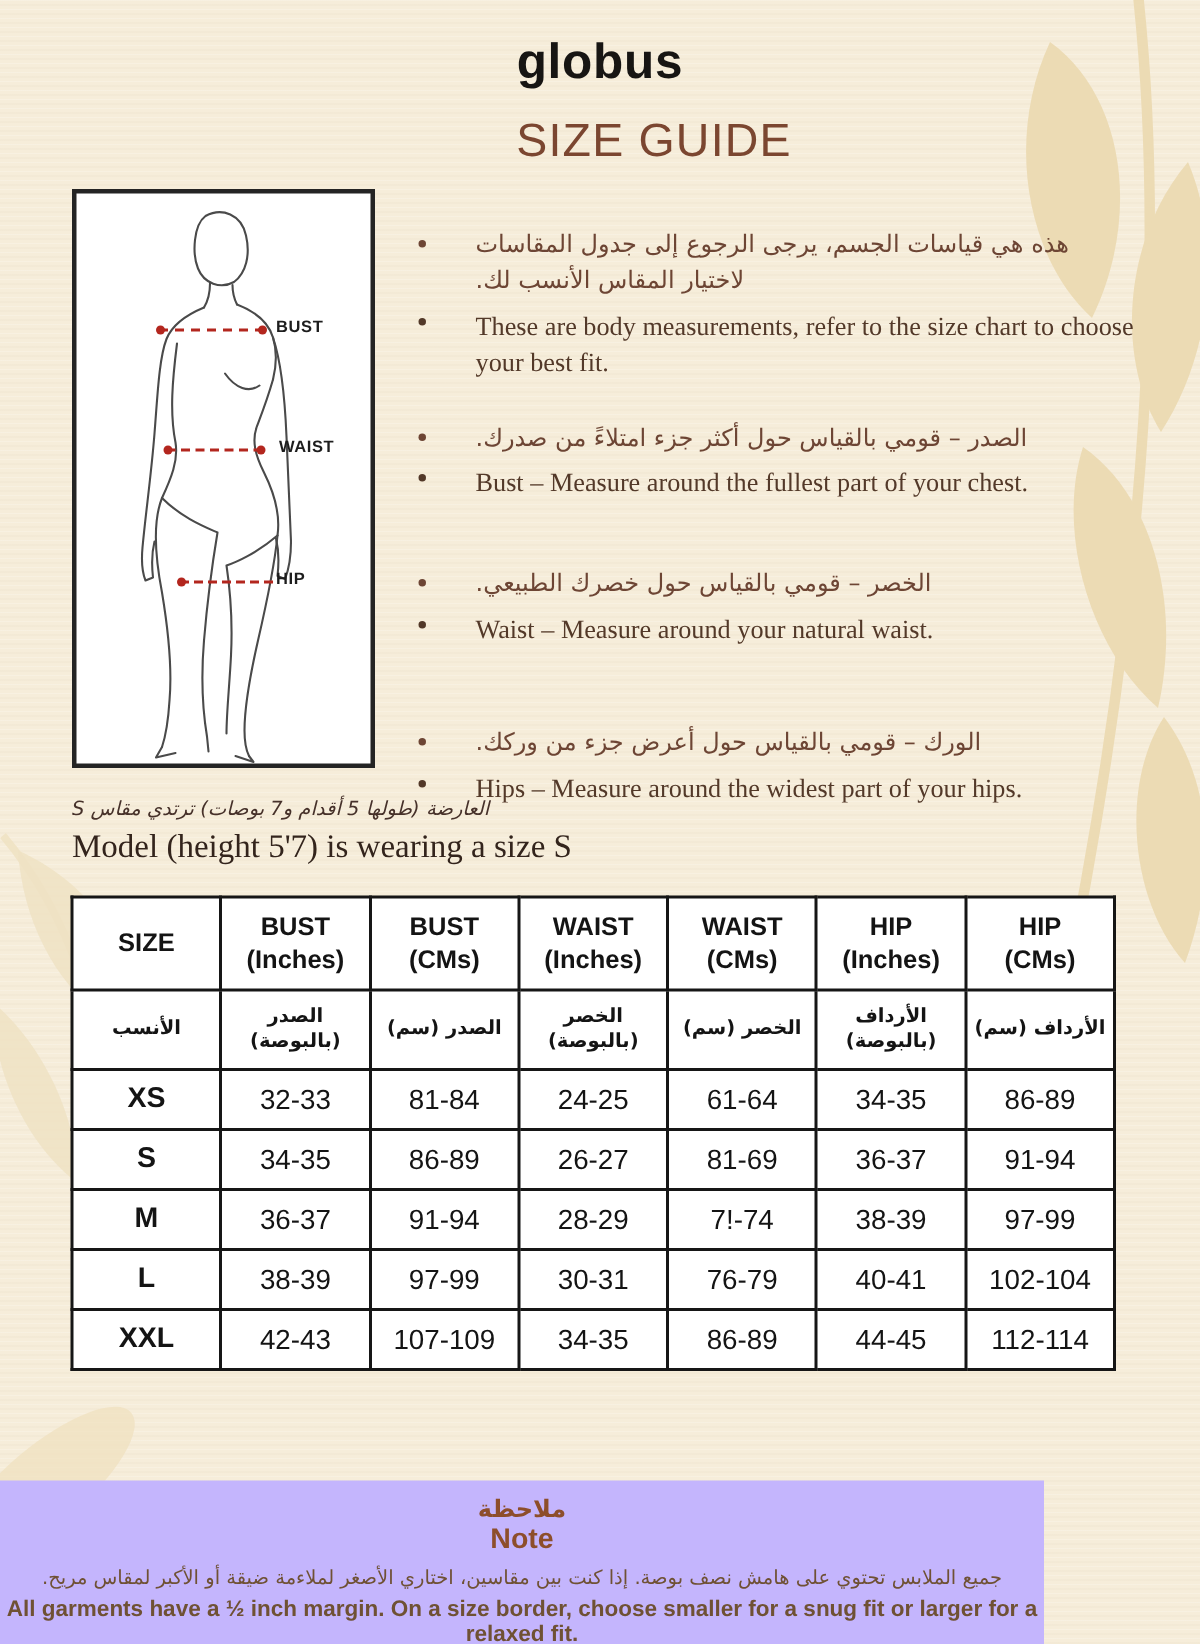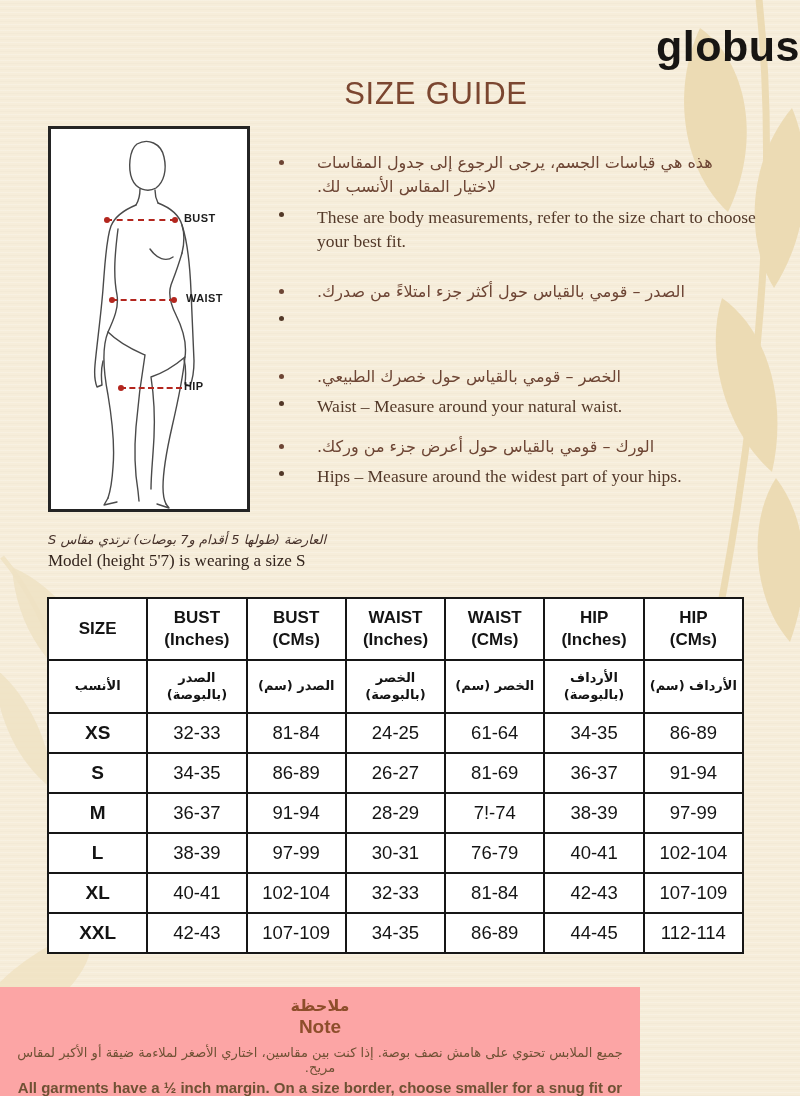--- a/index.html
+++ b/index.html
@@ -12,22 +12,22 @@
     content:"";position:absolute;inset:0;z-index:0;pointer-events:none;
     background:repeating-linear-gradient(180deg,
       rgba(255,255,255,0.20) 0 1px, rgba(0,0,0,0.0) 1px 3px,
       rgba(120,90,40,0.025) 3px 4px, rgba(0,0,0,0.0) 4px 6px);
   }
   .deco{position:absolute;z-index:1;pointer-events:none;}
   .content{position:absolute;inset:0;z-index:2;}
 
   
   .logo{
-    position:absolute;top:22px;left:0;width:100%;text-align:right;
-    font-size:43px;font-weight:bold;color:#171513;letter-spacing:0.5px;
+    position:absolute;top:22px;left:0;width:100%;text-align:center;
+    font-size:33px;font-weight:bold;color:#171513;letter-spacing:0.5px;
   }
   .guide-title{
     position:absolute;top:76px;left:0;width:100%;text-align:center;
     font-size:31px;font-weight:normal;color:#7b4630;letter-spacing:0.8px;padding-left:36px;
   }
 
   
   .diagram{
     position:absolute;left:48px;top:126px;width:202px;height:386px;
     background:#ffffff;border:3px solid #242424;box-sizing:border-box;
@@ -35,21 +35,21 @@
   .mline{position:absolute;border-top:2px dashed #b3261e;height:0;}
   .mdot{position:absolute;width:6px;height:6px;border-radius:50%;background:#b3261e;top:-4px;}
   .mdot.left{left:-2px;} .mdot.right{right:-2px;}
   .mlabel{
     position:absolute;font-size:11px;font-weight:bold;color:#1d1d1d;letter-spacing:0.4px;
   }
 
   
   .instructions{position:absolute;left:279px;top:151px;width:478px;}
   .instr-group{margin:0;}
-  .g1{margin-bottom:26px;} .g2{margin-bottom:44px;} .g3{margin-bottom:16px;}
+  .g1{margin-bottom:26px;} .g2{margin-bottom:44px;} .g3{margin-bottom:52px;}
   .li{display:grid;grid-template-columns:17px 1fr;align-items:start;gap:21px;}
   .bullet{width:5px;height:5px;border-radius:50%;margin-top:9px;}
   .b-ar{background:#6d4534;}
   .b-en{background:#523828;}
   .t-ar{
     font-family:"DejaVu Sans",sans-serif;direction:rtl;text-align:left;
     font-size:16px;line-height:1.52;color:#6d4534;
   }
   .t-en{
     font-family:"Liberation Serif",serif;
@@ -57,21 +57,21 @@
   }
   .li + .li{margin-top:3px;}
 
   
   .model-note{position:absolute;left:48px;top:531px;width:420px;}
   .model-ar{
     font-family:"DejaVu Sans",sans-serif;direction:rtl;text-align:left;
     font-size:13px;color:#46312a;line-height:1.4;font-style:italic;
   }
   .model-en{
-    font-family:"Liberation Serif",serif;font-size:17px;color:#33241c;margin-top:2px;
+    font-family:"Liberation Serif",serif;font-size:22px;color:#33241c;margin-top:2px;
   }
 
   
   .size-table{
     position:absolute;left:47px;top:597px;width:697px;
     border-collapse:collapse;table-layout:fixed;
   }
   .size-table td{
     border:2px solid #161616;background:#ffffff;text-align:center;vertical-align:middle;
     padding:0;color:#141414;
@@ -80,22 +80,22 @@
   tr.h-ar td{height:51px;}
   tr.h-ar .cell-ar{
     font-family:"DejaVu Sans",sans-serif;direction:rtl;
     font-size:13px;font-weight:bold;line-height:1.25;
   }
   tr.d-row td{height:38px;font-size:18.5px;}
   tr.d-row td.size-cell{font-weight:bold;font-size:19px;}
 
   
   .note-band{
-    position:absolute;left:0;top:987px;width:640px;height:109px;
-    background:#fca5a5;text-align:center;
+    position:absolute;left:0;top:987px;width:696px;height:109px;
+    background:#c4b5fd;text-align:center;
   }
   .note-title-ar{
     font-family:"DejaVu Sans",sans-serif;direction:rtl;
     font-size:16px;font-weight:bold;color:#8d4e2b;margin-top:9px;
   }
   .note-title-en{font-size:19px;font-weight:bold;color:#8d4e2b;margin-top:1px;}
   .note-body-ar{
     font-family:"DejaVu Sans",sans-serif;direction:rtl;
     font-size:13px;color:#6f5134;margin-top:7px;
   }
@@ -178,20 +178,21 @@
         </div>
       </div>
 
       <div class="instr-group g2">
         <div class="li">
           <span class="bullet b-ar"></span>
           <div class="t-ar" lang="ar">الصدر – قومي بالقياس حول أكثر جزء امتلاءً من صدرك.</div>
         </div>
         <div class="li">
           <span class="bullet b-en"></span>
+          <div class="t-en">Bust – Measure around the fullest part of your chest.</div>
         </div>
       </div>
 
       <div class="instr-group g3">
         <div class="li">
           <span class="bullet b-ar"></span>
           <div class="t-ar" lang="ar">الخصر – قومي بالقياس حول خصرك الطبيعي.</div>
         </div>
         <div class="li">
           <span class="bullet b-en"></span>
@@ -323,29 +324,20 @@
         <tr class="d-row">
           <td class="size-cell">L</td>
           <td>38-39</td>
           <td>97-99</td>
           <td>30-31</td>
           <td>76-79</td>
           <td>40-41</td>
           <td>102-104</td>
         </tr>
         <tr class="d-row">
-          <td class="size-cell">XL</td>
-          <td>40-41</td>
-          <td>102-104</td>
-          <td>32-33</td>
-          <td>81-84</td>
-          <td>42-43</td>
-          <td>107-109</td>
-        </tr>
-        <tr class="d-row">
           <td class="size-cell">XXL</td>
           <td>42-43</td>
           <td>107-109</td>
           <td>34-35</td>
           <td>86-89</td>
           <td>44-45</td>
           <td>112-114</td>
         </tr>
       </tbody>
     </table>

